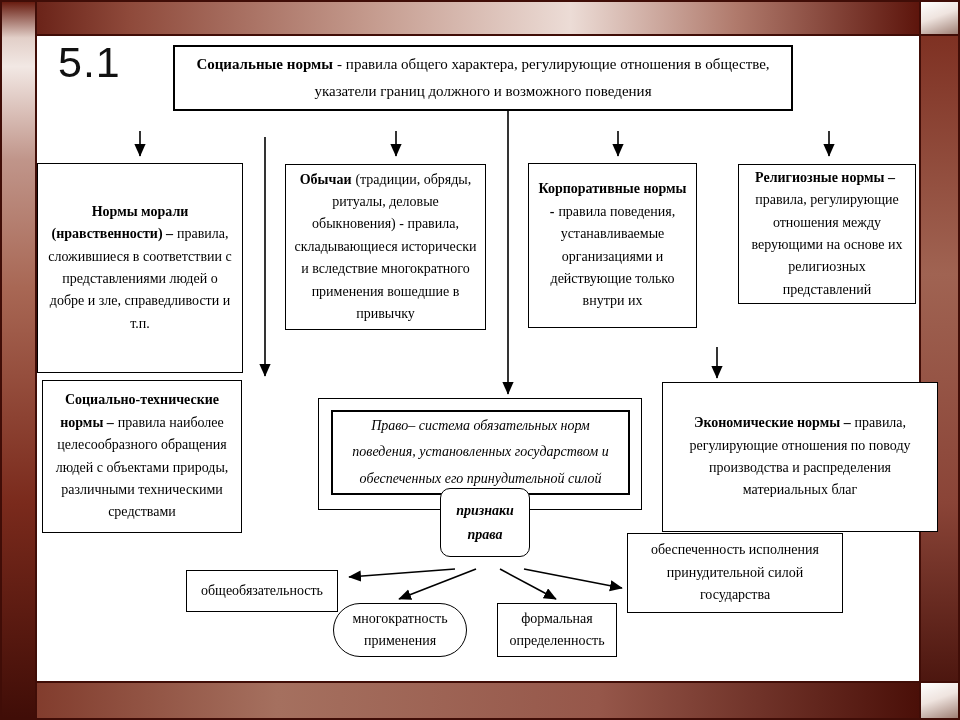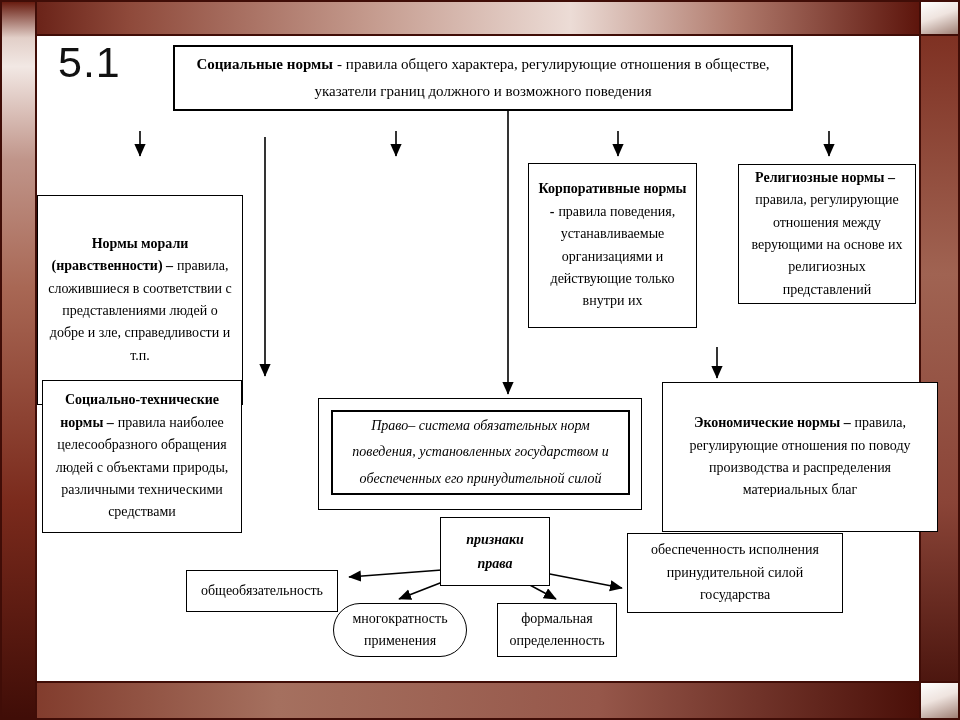--- a/index.html
+++ b/index.html
@@ -62,24 +62,27 @@
   </svg>
 
   <div class="slide-number">5.1</div>
 
   <div class="dbox" style="left:173px;top:45px;width:620px;height:66px;font-size:15px;line-height:1.8;border-width:2px;">
     <div>
       <span class="term">Социальные нормы</span><span>-  правила общего характера, регулирующие отношения в обществе, указатели границ должного и возможного поведения</span>
     </div>
   </div>
 
-  <div class="dbox" style="left:37px;top:163px;width:206px;height:210px;margin-top:32px;">
+  <div class="dbox" style="left:37px;top:163px;width:206px;height:210px;">
     <div><span class="term">Нормы морали (нравственности) –</span><span>правила, сложившиеся в соответствии с представлениями людей о добре и зле, справедливости и т.п.</span></div>
   </div>
 
+  <div class="dbox" style="left:285px;top:164px;width:201px;height:166px;">
+    <div><span class="term">Обычаи</span><span>(традиции, обряды, ритуалы, деловые обыкновения) -  правила, складывающиеся исторически и вследствие многократного применения вошедшие в привычку</span></div>
+  </div>
 
   <div class="dbox" style="left:528px;top:163px;width:169px;height:165px;">
     <div><span class="term">Корпоративные нормы -</span><span>правила поведения, устанавливаемые организациями и действующие только внутри их</span></div>
   </div>
 
   <div class="dbox" style="left:738px;top:164px;width:178px;height:140px;">
     <div><span class="term">Религиозные нормы –</span><span>правила, регулирующие отношения между верующими на основе их религиозных представлений</span></div>
   </div>
 
   <div class="dbox" style="left:42px;top:380px;width:200px;height:153px;">
@@ -88,21 +91,21 @@
 
   <div class="dbox" style="left:318px;top:398px;width:324px;height:112px;padding:0;"></div>
   <div class="law-inner" style="left:331px;top:410px;width:299px;height:85px;z-index:3;">
     <div><span class="term">Право</span><span>– система обязательных норм поведения, установленных государством и обеспеченных его принудительной силой</span></div>
   </div>
 
   <div class="dbox" style="left:662px;top:382px;width:276px;height:150px;">
     <div><span class="term">Экономические нормы –</span><span>правила, регулирующие отношения по поводу производства и распределения материальных благ</span></div>
   </div>
 
-  <div class="dbox features-label" style="left:440px;top:517px;width:110px;height:69px;z-index:4;">
+  <div class="dbox features-label" style="left:440px;top:488px;width:90px;height:69px;z-index:4;border-radius:10px;">
     <div>признаки права</div>
   </div>
 
   <div class="dbox" style="left:186px;top:570px;width:152px;height:42px;">
     <div>общеобязательность</div>
   </div>
 
   <div class="dbox" style="left:333px;top:603px;width:134px;height:54px;border-radius:27px;">
     <div>многократность применения</div>
   </div>

